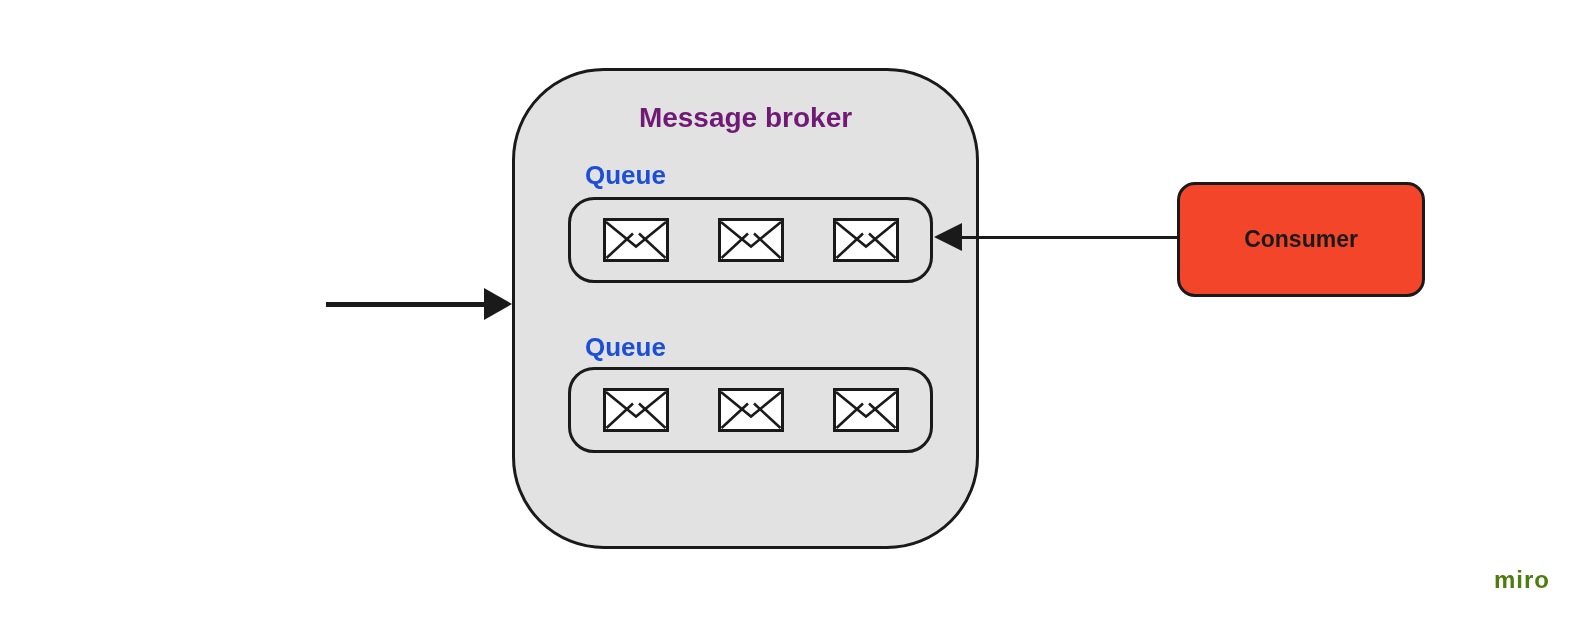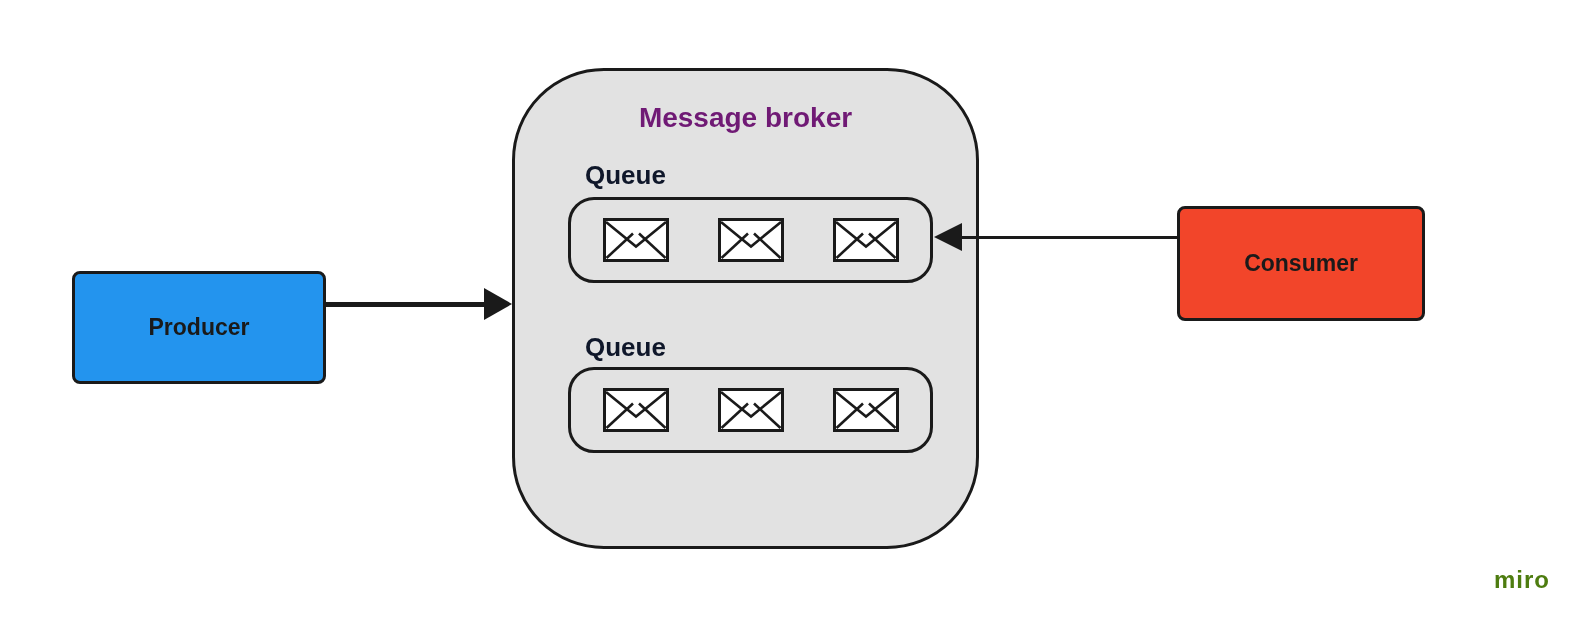--- a/index.html
+++ b/index.html
@@ -10,26 +10,25 @@
     background: #ffffff;
     overflow: hidden;
     font-family: "Liberation Sans", "DejaVu Sans", sans-serif;
     color: #1a1a1a;
   }
 
   
   .node {
     position: absolute;
     border: 3px solid #1a1a1a;
-    border-radius: 8px;
+    border-radius: 18px;
     display: flex;
     align-items: center;
     justify-content: center;
     box-sizing: border-box;
-    margin-top: 24px;
   }
   .node .node-label {
     font-weight: bold;
     font-size: 23px;
     color: #1a1a1a;
   }
   #producer { left: 72px; top: 247px; width: 254px; height: 113px; background: #2394ee; }
   #consumer { left: 1177px; top: 182px; width: 248px; height: 115px; background: #f2452a; }
 
   
@@ -52,21 +51,21 @@
     color: #701a75;
     margin-top: 12px;
   }
 
   
   .queue-label {
     position: absolute;
     left: 585px;
     font-size: 26px;
     font-weight: bold;
-    color: #0f172a;
+    color: #1d4ed8;
     line-height: 27px;
   }
   #queue1-label { top: 162px; }
   #queue2-label { top: 334px; }
   .queue-box {
     position: absolute;
     left: 568px;
     width: 365px; height: 86px;
     background: #e2e2e2;
     border: 3px solid #1a1a1a;
@@ -108,23 +107,20 @@
     font-weight: bold;
     letter-spacing: 1px;
     color: #4d7c0f;
   }
 </style>
 </head>
 <body>
 
 <div id="canvas">
 
-  <div id="producer" class="node">
-    <span class="node-label">Producer</span>
-  </div>
 
   <div id="arrow1-line" class="arrow-line"></div>
   <div id="arrow1-head"></div>
 
   <div id="broker"></div>
   <div id="broker-title">Message broker</div>
 
   <div id="queue1-label" class="queue-label">Queue</div>
   <div id="queue1-box" class="queue-box">
     <svg class="envelope" width="66" height="44" viewBox="0 0 66 44">

